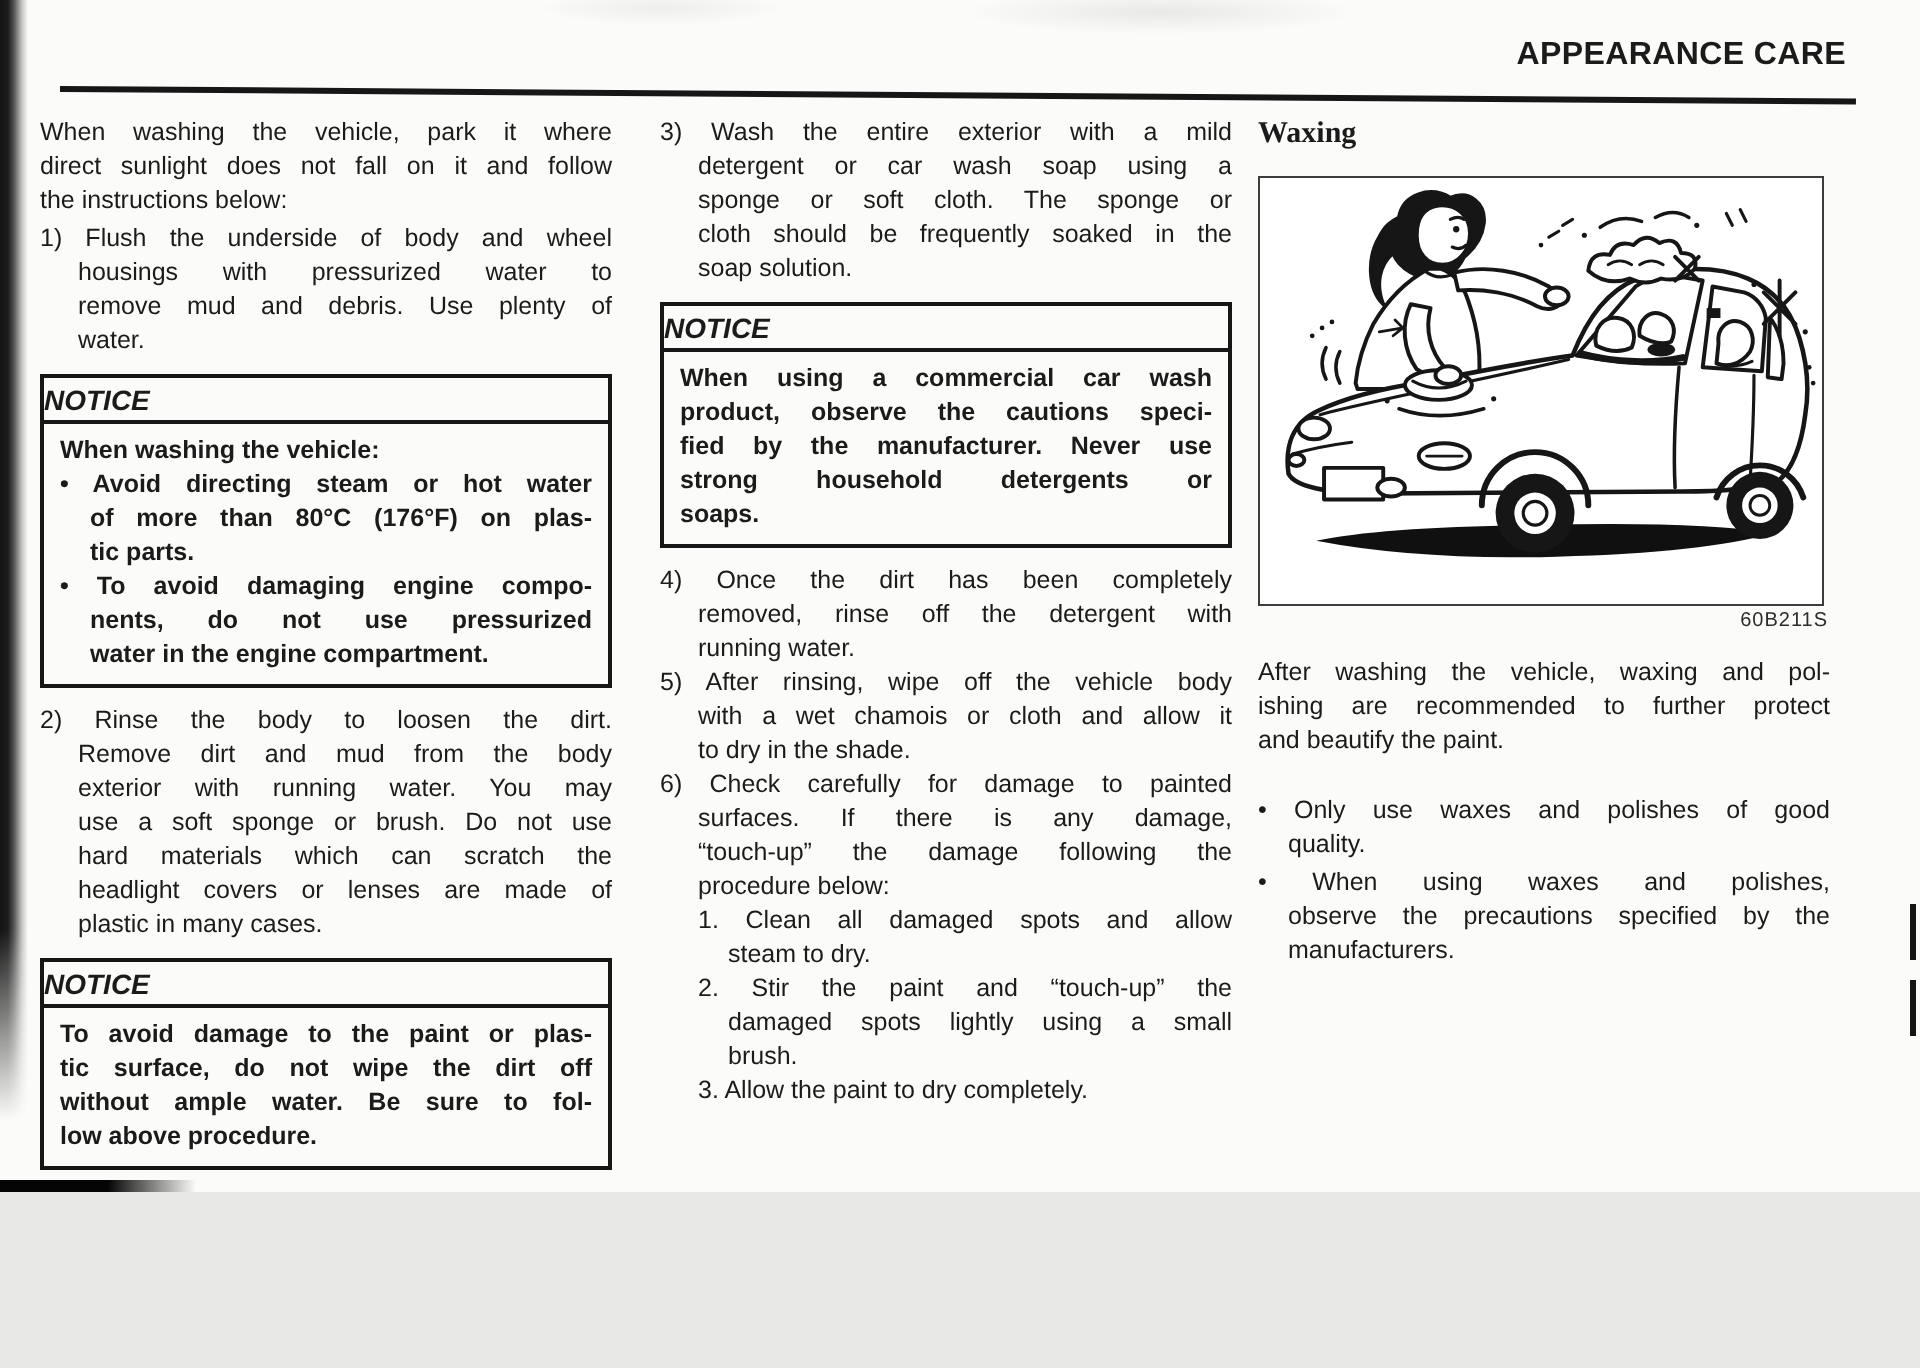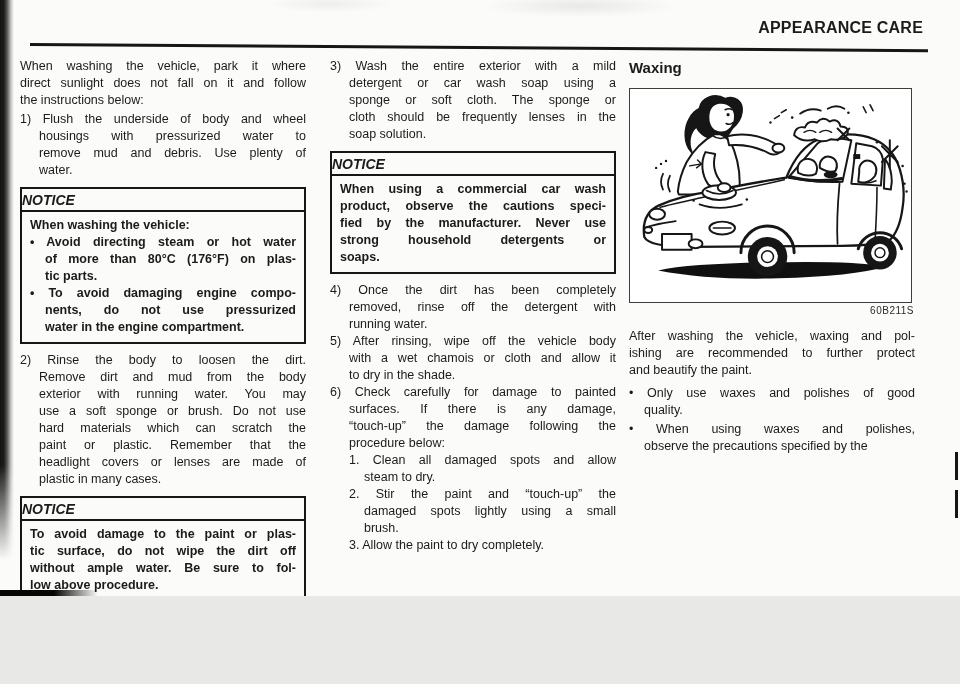--- a/index.html
+++ b/index.html
@@ -34,31 +34,31 @@
   
   .col { position:absolute; top:58px; width:286px; }
   .col-left { left:20px; } .col-mid { left:330px; } .col-right { left:629px; }
 
   .block { font-size:12.5px; }
   .ln { line-height:17px; min-height:17px; }
   .jl .ln { text-align:justify; text-align-last:justify; }
   .jl .ln:last-child { text-align-last:left; }
   .hang18 .ln { padding-left:19px; } .hang18 .ln:first-child { padding-left:0; }
   .hang14 .ln { padding-left:15px; } .hang14 .ln:first-child { padding-left:0; }
-  .mt2 { margin-top:2px; } .mt8 { margin-top:8px; } .mt10 { margin-top:6px; } .mt12 { margin-top:12px; }
+  .mt2 { margin-top:2px; } .mt8 { margin-top:8px; } .mt10 { margin-top:18px; } .mt12 { margin-top:12px; }
 
   .notice { border:2px solid #161616; margin:8px 0; background:#fbfbf9; }
   .notice-title { font-weight:bold; font-style:italic; font-size:14px;
     padding:3px 0 2px; border-bottom:2px solid #161616; }
   .notice-body { padding:5px 8px 6px; font-weight:bold; }
 
   .sublist { padding-left:19px; }
 
   
-  .waxing-heading { font-size:15px; font-weight:bold; margin:1px 0 12px; }
+  .waxing-heading { font-size:15px; font-weight:bold; margin:1px 0 12px;font-family:Liberation Serif, serif; }
   .figure { width:283px; height:215px; border:1.5px solid #3d3d3d; background:#fff; box-sizing:border-box; overflow:hidden; }
   .figure-caption { text-align:right; font-size:10px; letter-spacing:.5px; color:#2c2c2c; margin:2px 1px 0 0; }
 
   
   .watermark { position:absolute; left:652px; top:643px; font-size:28px; color:#909090; opacity:.8;text-decoration:underline; }
   .page-number { position:absolute; left:874px; top:648px; font-size:20px; font-weight:normal; color:#0c0c0c; }
 </style>
 </head>
 <body>
 
@@ -100,21 +100,20 @@
           </div>
       </div>
     </div>
 
     <div class="block jl hang18">
         <div class="ln">2) Rinse the body to loosen the dirt.</div>
         <div class="ln">Remove dirt and mud from the body</div>
         <div class="ln">exterior with running water. You may</div>
         <div class="ln">use a soft sponge or brush. Do not use</div>
         <div class="ln">hard materials which can scratch the</div>
-        <div class="ln">paint or plastic. Remember that the</div>
         <div class="ln">headlight covers or lenses are made of</div>
         <div class="ln">plastic in many cases.</div>
       </div>
 
     <div class="notice mt10">
       <div class="notice-title">NOTICE</div>
       <div class="notice-body">
         <div class="block jl">
             <div class="ln">To avoid damage to the paint or plas-</div>
             <div class="ln">tic surface, do not wipe the dirt off</div>
@@ -123,21 +122,21 @@
           </div>
       </div>
     </div>
   </div>
 
   <div class="col col-mid">
     <div class="block jl hang18">
         <div class="ln">3) Wash the entire exterior with a mild</div>
         <div class="ln">detergent or car wash soap using a</div>
         <div class="ln">sponge or soft cloth. The sponge or</div>
-        <div class="ln">cloth should be frequently lenses in the</div>
+        <div class="ln">cloth should be frequently soaked in the</div>
         <div class="ln">soap solution.</div>
       </div>
 
     <div class="notice mt12">
       <div class="notice-title">NOTICE</div>
       <div class="notice-body">
         <div class="block jl">
             <div class="ln">When using a commercial car wash</div>
             <div class="ln">product, observe the cautions speci-</div>
             <div class="ln">fied by the manufacturer. Never use</div>
@@ -284,20 +283,21 @@
         <div class="ln">ishing are recommended to further protect</div>
         <div class="ln">and beautify the paint.</div>
       </div>
     <div class="block jl hang14 mt10">
         <div class="ln">• Only use waxes and polishes of good</div>
         <div class="ln">quality.</div>
       </div>
     <div class="block jl hang14 mt2">
         <div class="ln">• When using waxes and polishes,</div>
         <div class="ln">observe the precautions specified by the</div>
+        <div class="ln">manufacturers.</div>
       </div>
   </div>
 
   <div class="watermark">carmanualsonline.info</div>
   <div class="page-number">13-4</div>
   <div class="edge-mark m1"></div>
   <div class="edge-mark m2"></div>
   <div class="corner-mark"></div>
 
 </div>

